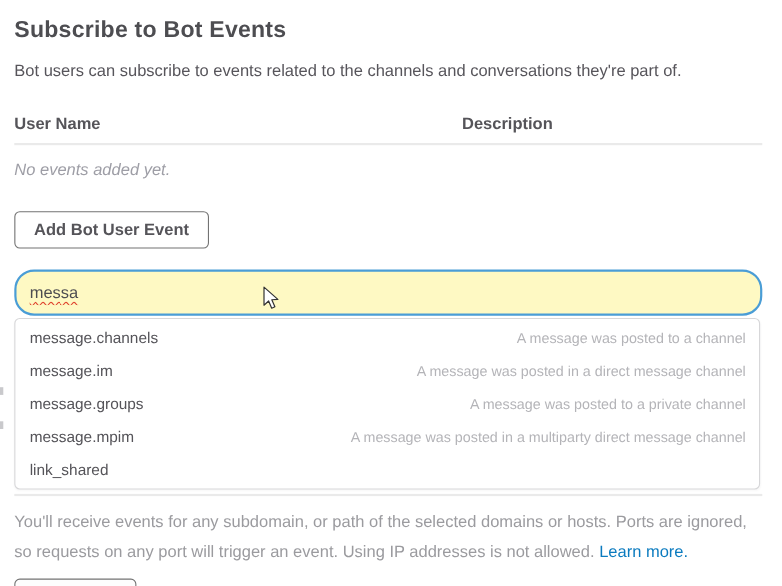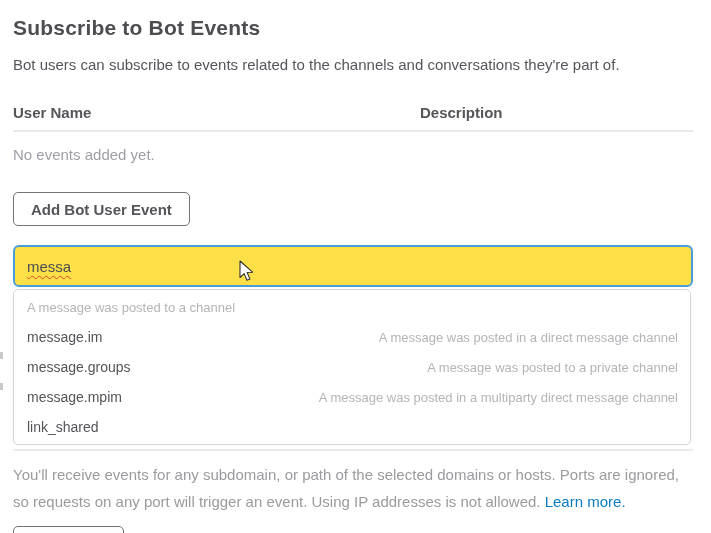--- a/index.html
+++ b/index.html
@@ -26,43 +26,43 @@
   .table-header-name   { left: 13px;  top: 104px; font-size: 15px; font-weight: bold; color: #555459; }
   .table-header-desc   { left: 420px; top: 104px; font-size: 15px; font-weight: bold; color: #555459; }
   .divider {
     left: 13px; width: 680px; height: 2px; background: #eaeaea;
   }
   .divider-table { top: 130px; }
   .divider-section { top: 449px; }
 
   .empty-state {
     left: 13px; top: 146px;
-    font-size: 15px; color: #9e9ea6;
+    font-size: 15px; font-style: italic; color: #9e9ea6;
   }
 
   .btn {
     display: inline-flex; align-items: center; justify-content: center;
     background: #ffffff;
     border: 1px solid #737373;
     border-radius: 5px;
     font-size: 15px; font-weight: bold; color: #555459;
     cursor: pointer;
   }
   .add-event-btn {
     left: 13px; top: 192px; height: 34px; padding: 0 17px;
   }
   .partial-btn {
     left: 13px; top: 526px; width: 111px; height: 26px;
     background: #fdfdfd;
   }
 
   .event-search-input {
     left: 13px; top: 245px; width: 680px; height: 42px;
-    border: 2px solid #4a9dd6; border-radius: 6px;
-    background: #fde047;
+    border: 2px solid #4a9dd6; border-radius: 18px;
+    background: #fef9c3;
     display: flex; align-items: center;
     padding: 0 12px;
     font-size: 15px; color: #4d4d51;
   }
   .typed-text {
     text-decoration-line: underline;
     text-decoration-style: wavy;
     text-decoration-color: #e0442e;
     text-decoration-thickness: 1px;
     text-underline-offset: 3px;
@@ -112,20 +112,21 @@
 
 <button class="abs btn add-event-btn">Add Bot User Event</button>
 
 <div class="abs event-search-input" role="textbox">
   <span class="typed-text">messa</span>
 </div>
 
 <div class="abs suggestion-dropdown">
 
     <div class="suggestion-row">
+      <span class="suggestion-name">message.channels</span>
       <span class="suggestion-desc">A message was posted to a channel</span>
     </div>
 
     <div class="suggestion-row">
       <span class="suggestion-name">message.im</span>
       <span class="suggestion-desc">A message was posted in a direct message channel</span>
     </div>
 
     <div class="suggestion-row">
       <span class="suggestion-name">message.groups</span>

